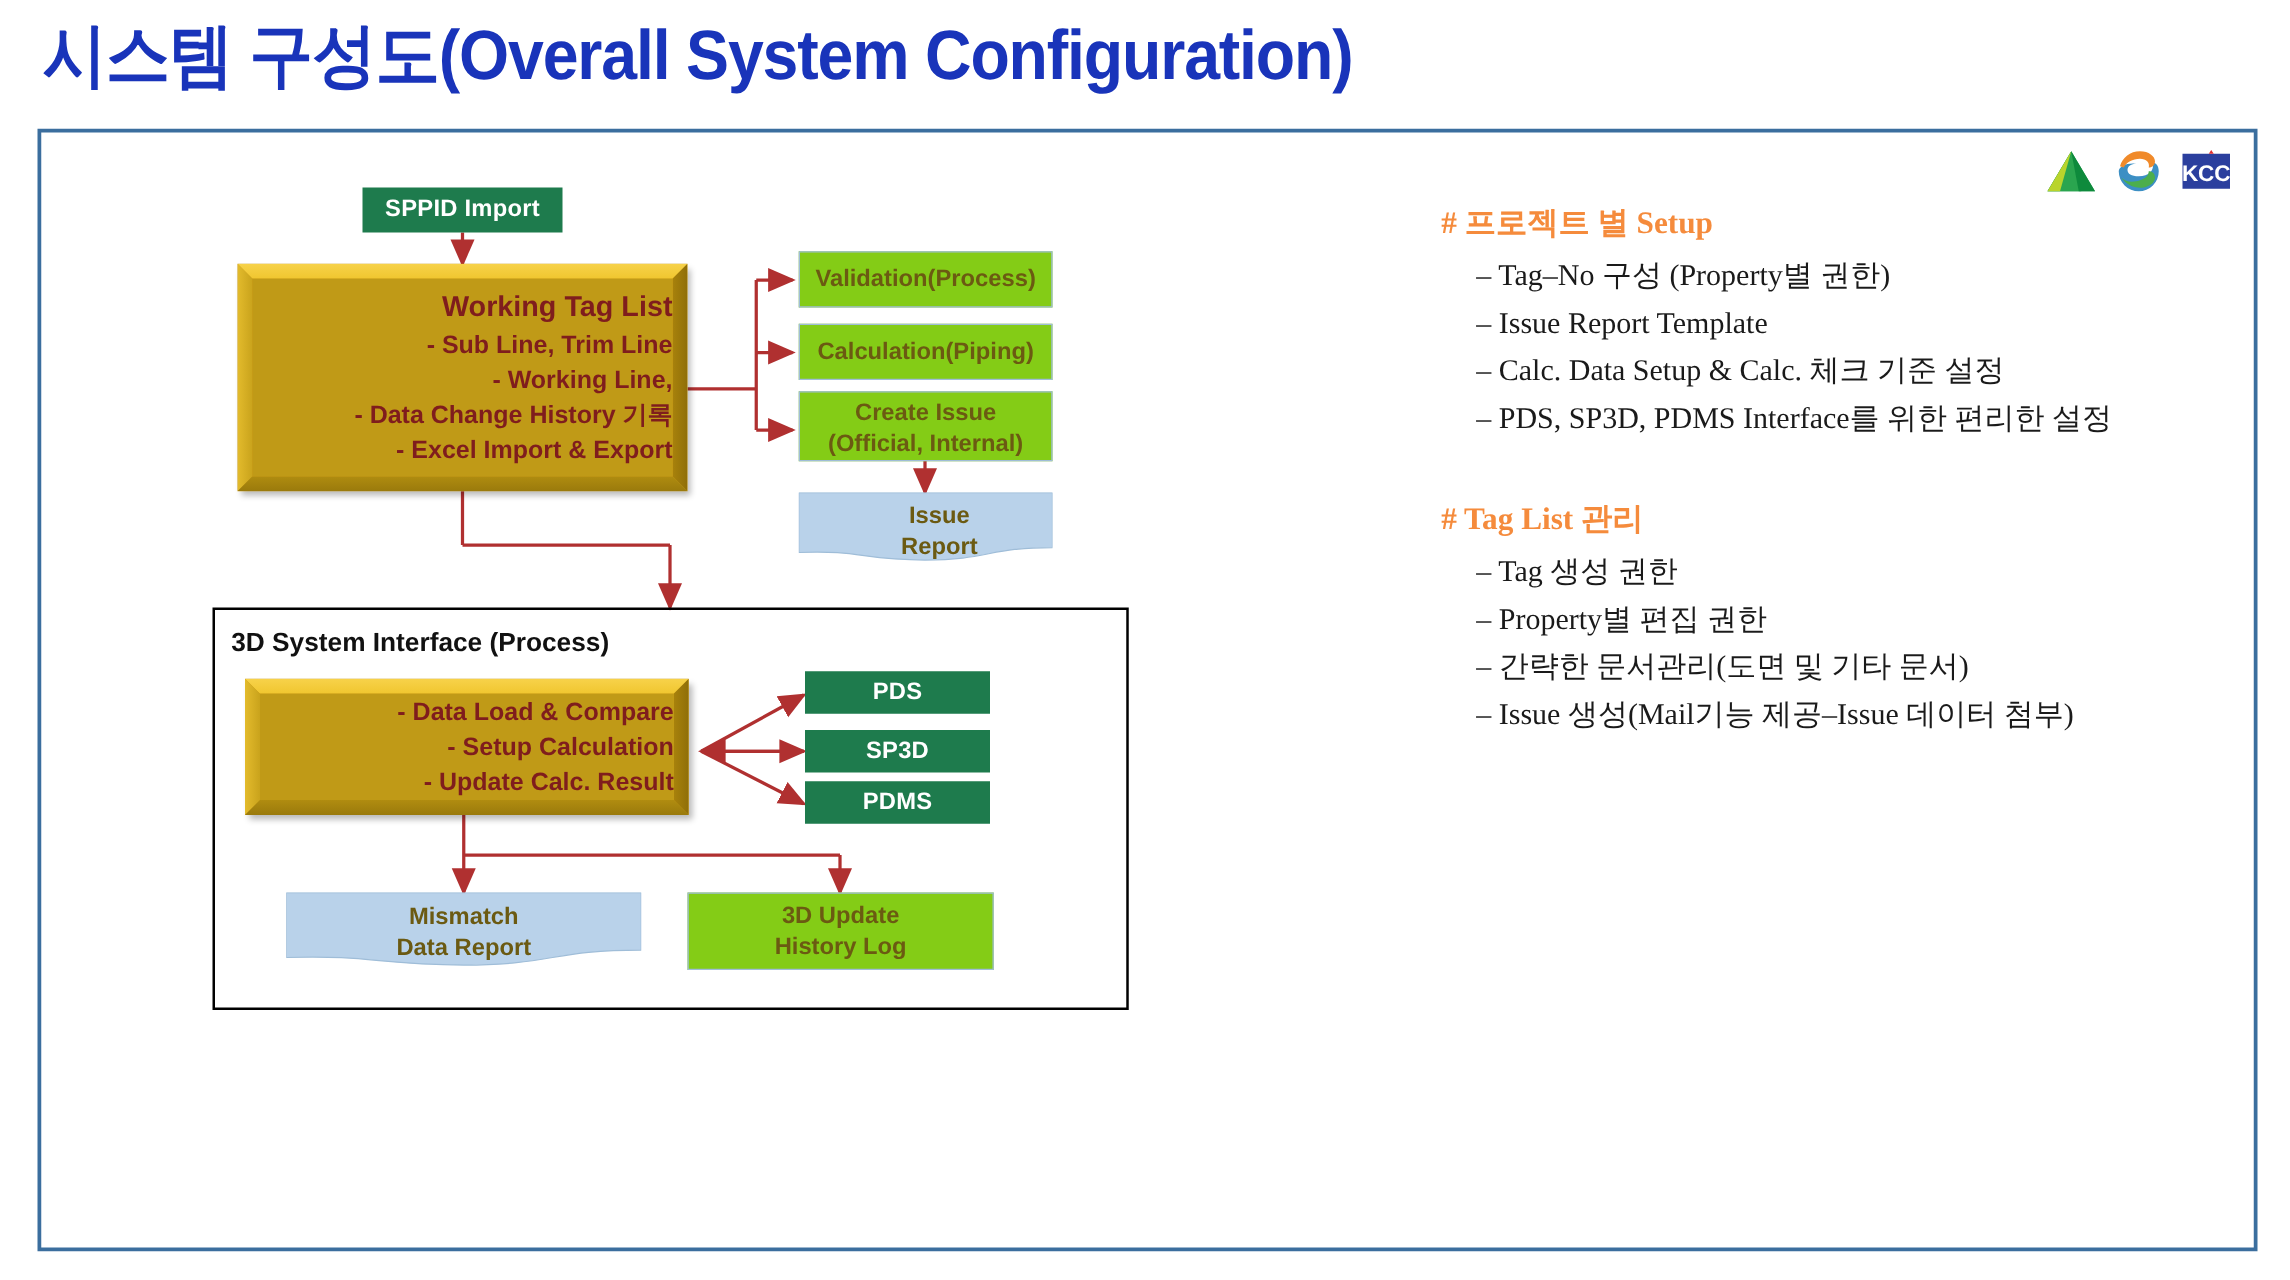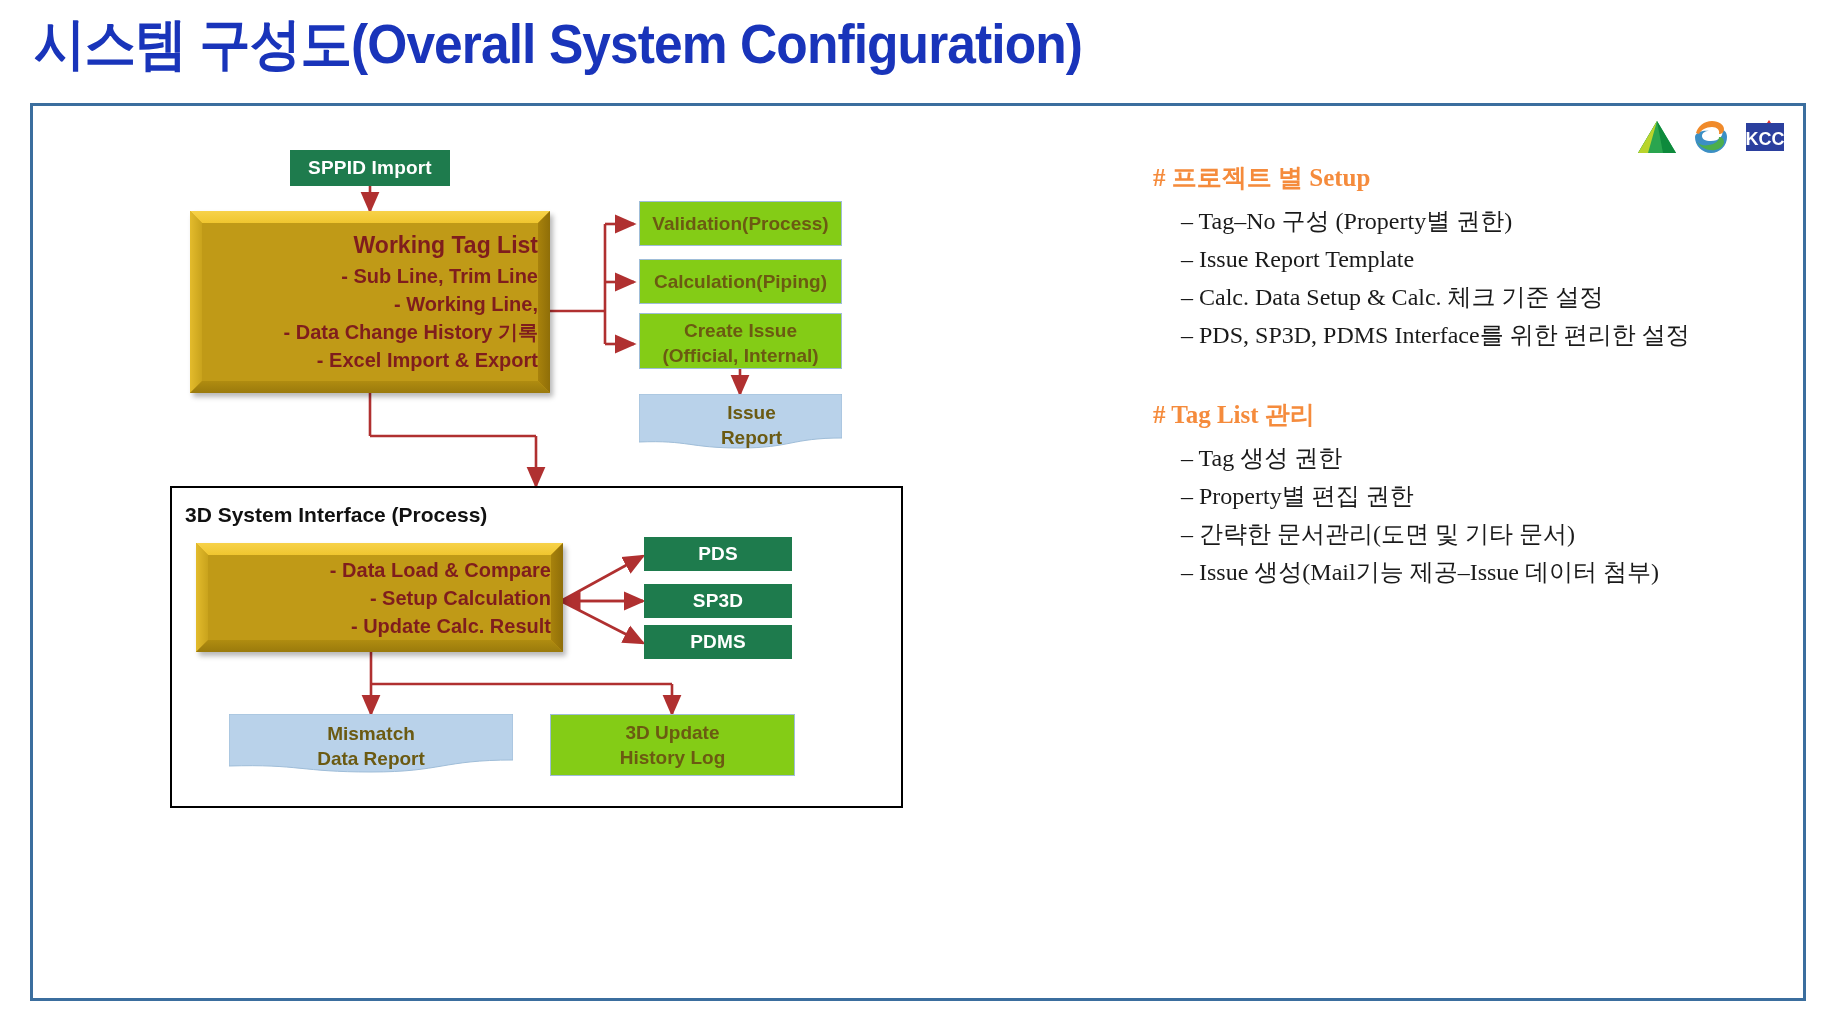--- a/index.html
+++ b/index.html
@@ -248,21 +248,21 @@
       </svg>
       <div class="wave-label" style="top:6px;">
         <div>Issue</div>
         <div>Report</div>
       </div>
     </div>
 
     <div id="inner-frame" style="left:137px; top:380px; width:733px; height:322px;"></div>
     <div class="frame-title" style="left:152px; top:397px;">3D System Interface (Process)</div>
 
-    <div class="gold-box" style="left:163px; top:437px; width:355px; height:109px; border:0;padding-left:12px;">
+    <div class="gold-box" style="left:163px; top:437px; width:355px; height:109px; border:0;">
       <div class="gold-face"></div>
       <div class="bev bev-top"></div>
       <div class="bev bev-left"></div>
       <div class="bev bev-right"></div>
       <div class="bev bev-bottom"></div>
       <div class="gold-text">
         <div class="gold-li">- Data Load &amp; Compare</div>
         <div class="gold-li">- Setup Calculation</div>
         <div class="gold-li">- Update Calc. Result</div>
       </div>

